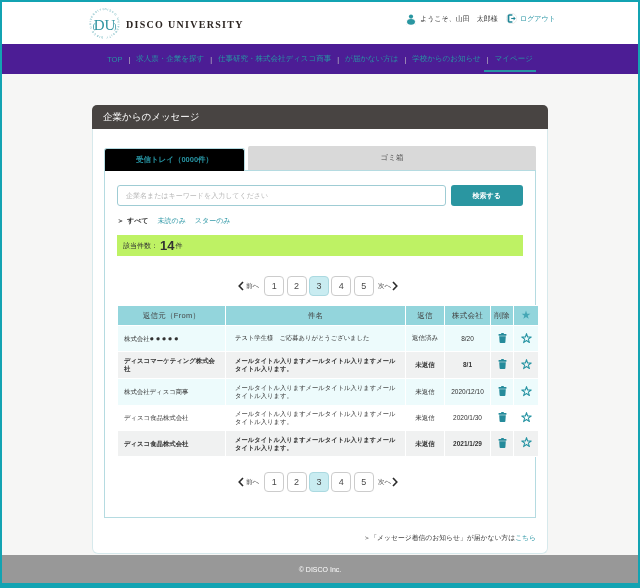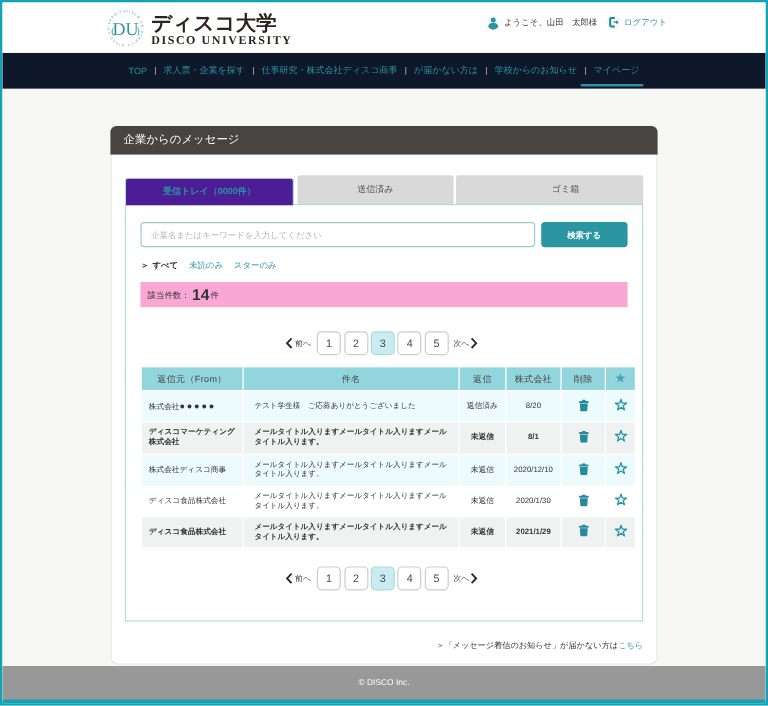--- a/index.html
+++ b/index.html
@@ -15,61 +15,61 @@
 .hd{height:42px;background:#fff;position:relative;}
 .logo{position:absolute;left:86px;top:5px;display:flex;align-items:center;}
 .logo-txt{margin-left:5px;}
 .logo-jp{font-size:17px;font-weight:bold;color:#2b2421;letter-spacing:0.2px;line-height:1;margin-top:3px;}
 .logo-en{font-family:"Liberation Serif",serif;font-size:10px;font-weight:bold;color:#2b2421;letter-spacing:1.3px;margin-top:2px;line-height:1;}
 .welcome{position:absolute;left:404px;top:11px;display:flex;align-items:center;font-size:7px;color:#333;}
 .welcome svg{margin-right:4px;}
 .logout{position:absolute;left:504px;top:11px;display:flex;align-items:center;font-size:7px;color:#2794a3;}
 .logout svg{margin-right:3px;}
 
-.nav{height:30px;background:#0f172a;display:flex;justify-content:center;align-items:center;font-size:7.5px;color:#2794a3;}
+.nav{height:30px;background:#4c1d95;display:flex;justify-content:center;align-items:center;font-size:7.5px;color:#2794a3;}
 .nav .sep{color:#c8c8c8;margin:0 3.5px;font-size:7px;}
 .nav .item{position:relative;padding:0 2.5px;}
 .nav .cur:after{content:"";position:absolute;left:-8px;right:-1px;bottom:-8px;height:2px;background:#2794a3;}
 
 .main{background:#f6f6f5;height:482px;padding-top:15px;}
 .panel{width:456px;margin:16px auto;}
 .panel-title{background:#484442;color:#fff;font-size:9.5px;height:24px;line-height:24px;padding-left:11px;border-radius:5px 5px 0 0;}
 .card{background:#fff;border:1px solid #d7e9ec;border-top:none;border-radius:0 0 6px 6px;padding:17px 11px 10px 11px;}
 
 .tabs{display:flex;position:relative;z-index:2;}
 .tab{flex:1;height:24px;line-height:24px;text-align:center;font-size:7.5px;}
-.tab.on{background:#4c1d95;border:1px solid #b5dbe1;border-bottom:none;border-radius:3px 3px 0 0;color:#2794a3;font-weight:bold;height:23px;line-height:21px;margin-top:2px;margin-bottom:-1px;margin-right:3px;width:141px;flex:none;}
+.tab.on{background:#000000;border:1px solid #b5dbe1;border-bottom:none;border-radius:3px 3px 0 0;color:#2794a3;font-weight:bold;height:23px;line-height:21px;margin-top:2px;margin-bottom:-1px;margin-right:3px;width:141px;flex:none;}
 .tab.off{background:#d9d9d9;color:#4c4c4c;border-radius:2px 2px 0 0;margin-top:0px;}
 .tab.off + .tab.off{margin-left:2px;padding-left:27px;}
 
 .tpanel{border:1px solid #b5dbe1;padding:14px 12px 25px 12px;}
 .searchrow{display:flex;}
 .sinput{width:331px;height:21px;border:1px solid #9fccd4;border-radius:3px;font-size:7px;color:#b5b5b5;padding-left:8px;display:flex;align-items:center;background:#fff;}
 .sbtn{width:73px;height:21px;background:#2a96a1;color:#fff;font-size:7px;font-weight:bold;border-radius:3px;margin-left:5px;display:flex;align-items:center;justify-content:center;}
 .filters{margin-top:10px;height:9px;font-size:7px;display:flex;align-items:center;}
 .filters .all{color:#333;font-weight:bold;}
 .filters .arr{color:#333;font-weight:bold;margin-right:3px;font-size:7px;}
 .filters a{color:#2794a3;text-decoration:none;margin-left:9px;}
-.countbar{margin-top:10px;background:#f9a8d4;height:21px;display:flex;align-items:center;padding-left:6px;font-size:7px;color:#333;}
+.countbar{margin-top:10px;background:#bef264;height:21px;display:flex;align-items:center;padding-left:6px;font-size:7px;color:#333;}
 .countbar b{font-size:13px;margin:0 1px 0 2px;}
 
 .pager{display:flex;justify-content:center;align-items:center;margin-top:20px;height:20px;margin-left:-4px;}
 .pager .pn{width:20px;height:20px;flex:none;border:1px solid #ccc;border-radius:4px;background:#fff;font-size:9px;color:#4a4a4a;display:flex;align-items:center;justify-content:center;margin:0 1.2px;}
 .pager .pn.cur{background:#c9ecf1;border-color:#abd9e0;}
 .pager .pt{font-size:6.5px;color:#333;margin:0 4px 0 2px;}
 
 table.msg{border-collapse:collapse;width:407px;margin-top:9px;table-layout:fixed;}
 tr.r1{height:26px;}tr.r2{height:27px;}tr.r3{height:27px;}tr.r4{height:25px;}tr.r5{height:26px;}
 .msg th{background:#93d5dc;color:#444;font-size:7.5px;letter-spacing:0.3px;font-weight:normal;height:20px;border:1px solid #fff;}
 .msg td{border:1px solid #fff;font-size:6.5px;color:#333;padding:2px 0;vertical-align:middle;}
-.msg .c1{width:85px;}
+.msg .c1{width:108px;}
 .msg .c2{width:180px;}
 .msg .c3{width:39px;}
 .msg .c4{width:46px;}
-.msg .c5{width:37px;}
+.msg .c5{width:23px;}
 .msg .c6{width:25px;}
 .msg td.c1{padding-left:6px;padding-right:4px;font-size:6.4px;}
 .msg td.c2{padding-left:9px;padding-right:4px;font-size:6.3px;}
 .msg td.c3,.msg td.c4,.msg td.c5,.msg td.c6{text-align:center;}
 .rowA{background:#edfbfc;}
 .rowB{background:#f0f1f1;}
 .rowC{background:#fff;}
 .lnk{color:#2794a3;}
 .bold{font-weight:bold;}
 .subj-b{color:#1f7f90;font-weight:bold;}
@@ -87,21 +87,20 @@
     <svg width="33" height="34" viewBox="0 0 33 34">
       <defs>
           <path id="rp" d="M16.5 3.2 a13.3 13.3 0 1 1 -0.02 0" fill="none"></path>
         </defs>
       <text font-size="2.7" fill="#3d9aa7" letter-spacing="0.95"><textPath href="#rp">DISCO UNIVERSITY DISCO UNIVERSITY DISCO UNIV</textPath></text>
       <text x="16.5" y="22.5" text-anchor="middle" font-family="Liberation Serif, serif" font-size="15" fill="#2e93a0">DU</text>
       <text x="6" y="21.5" text-anchor="middle" font-family="Liberation Serif, serif" font-size="8" fill="#2e93a0">(</text>
       <text x="27" y="21.5" text-anchor="middle" font-family="Liberation Serif, serif" font-size="8" fill="#2e93a0">)</text>
     </svg>
     <div class="logo-txt">
-      <div class="logo-jp">ディスコ大学</div>
       <div class="logo-en">DISCO&nbsp;UNIVERSITY</div>
     </div>
   </div>
   <div class="welcome">
     <svg width="10" height="12" viewBox="0 0 10 12">
         <circle cx="5" cy="10.2" r="4.9" fill="none" stroke="#d8d8d8" stroke-width="0.5" stroke-dasharray="1.5 1"></circle>
         <circle cx="5" cy="3.6" r="2.1" fill="#2a96a1"></circle>
         <ellipse cx="5" cy="8.8" rx="4" ry="2.9" fill="#2a96a1"></ellipse>
       </svg>
     <span>ようこそ、山田　太郎様</span>
@@ -128,21 +127,20 @@
   <span class="item">学校からのお知らせ</span>
     <span class="sep">|</span>
   <span class="item cur">マイページ</span>
 </div>
 <div class="main">
   <div class="panel">
     <div class="panel-title">企業からのメッセージ</div>
     <div class="card">
       <div class="tabs">
         <div class="tab on">受信トレイ（0000件）</div>
-        <div class="tab off">送信済み</div>
         <div class="tab off">ゴミ箱</div>
       </div>
       <div class="tpanel">
         <div class="searchrow">
           <div class="sinput">企業名またはキーワードを入力してください</div>
           <div class="sbtn">検索する</div>
         </div>
         <div class="filters">
             <span class="arr">＞</span>
             <span class="all">すべて</span>

